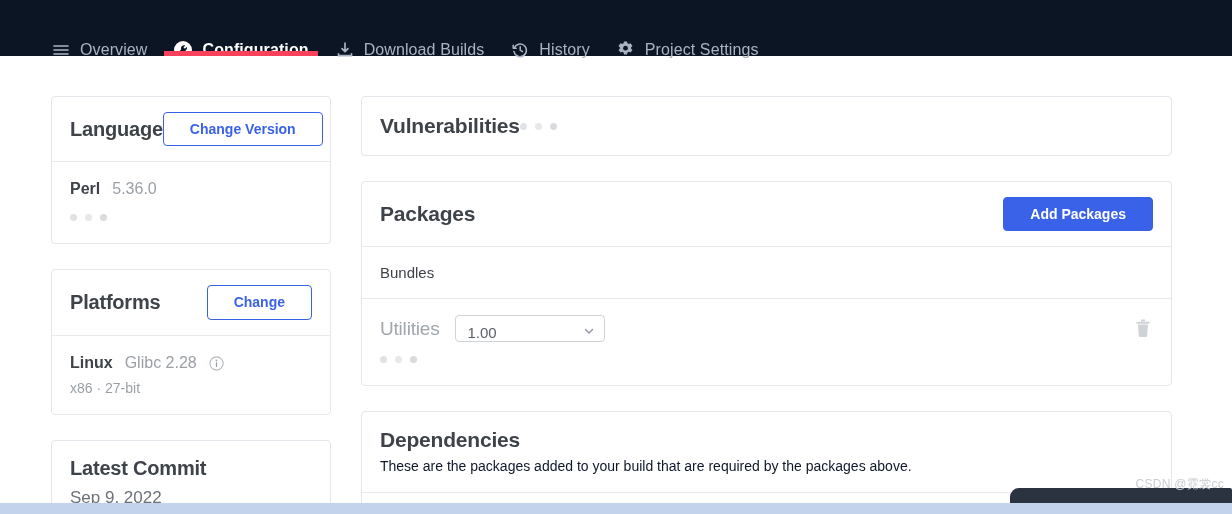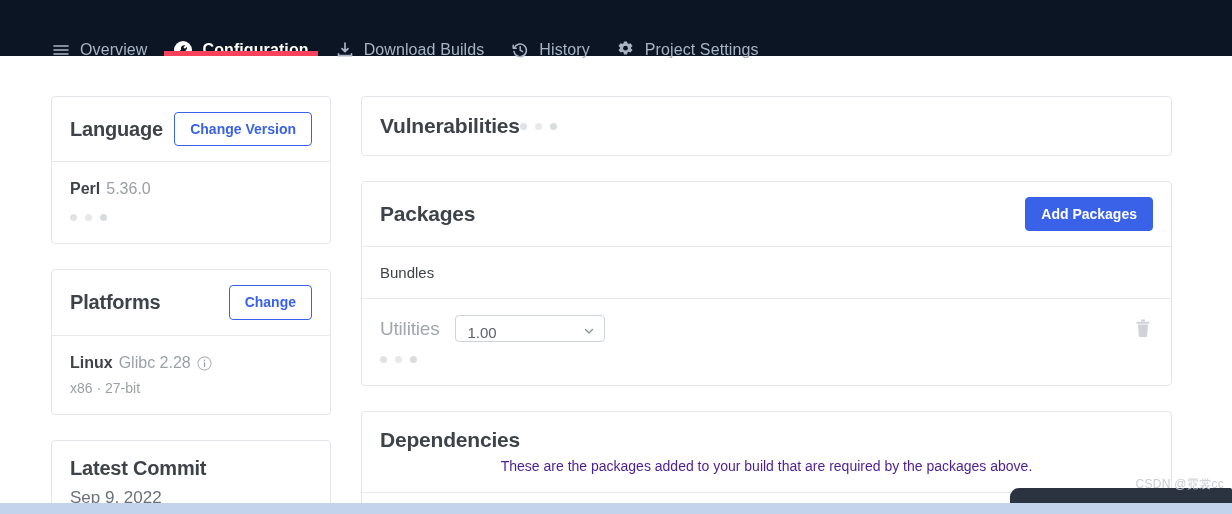--- a/index.html
+++ b/index.html
@@ -97,21 +97,21 @@
   .card-title.lg { font-size: 21px; }
 
   .card-body { padding: 16px 18px 18px 18px; }
 
   
   .btn {
     font-family: "Liberation Sans", sans-serif;
     font-size: 14px;
     font-weight: bold;
     border-radius: 4px;
-    padding: 8px 15px;
+    padding: 8px 26px;
     cursor: pointer;
     white-space: nowrap;
     line-height: 1.15;
   }
   .btn-outline {
     background: #ffffff;
     border: 1px solid #3a62e8;
     color: #3a62e8;
   }
   .btn-primary {
@@ -120,21 +120,21 @@
     color: #ffffff;
   }
   .btn-row { display: flex; gap: 25px; align-items: center; }
 
   
   .kv-line {
     font-size: 16px;
     color: #9aa0a6;
     display: flex;
     align-items: center;
-    gap: 6px;
+    gap: 12px;
     line-height: 1.4;
   }
   .kv-key { color: #3e4349; font-weight: bold; }
 
   .sub-line {
     font-size: 14px;
     color: #9aa0a6;
     margin-top: 6px;
   }
 
@@ -219,24 +219,23 @@
     padding: 2px;
     width: 20px; height: 22px;
     flex: 0 0 20px;
     margin-top: 2px;
   }
 
   
   .dep-head { padding: 16px 18px 15px 18px; border-bottom: 1px solid #e8eaed; }
   .dep-sub {
     font-size: 14px;
-    color: #4c1d95;
+    color: #0f172a;
     margin-top: 5px;
     line-height: 1.4;
-    text-align: center;
   }
   .dep-body {
     padding: 16px 18px;
     display: flex;
     align-items: center;
     gap: 12px;
   }
 
   
   .bottom-strip {

